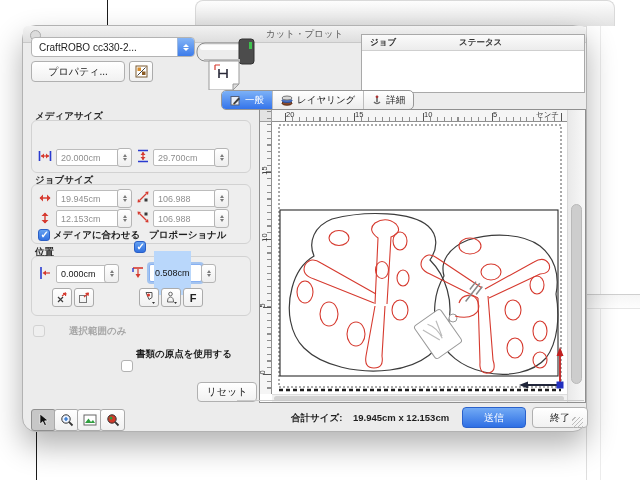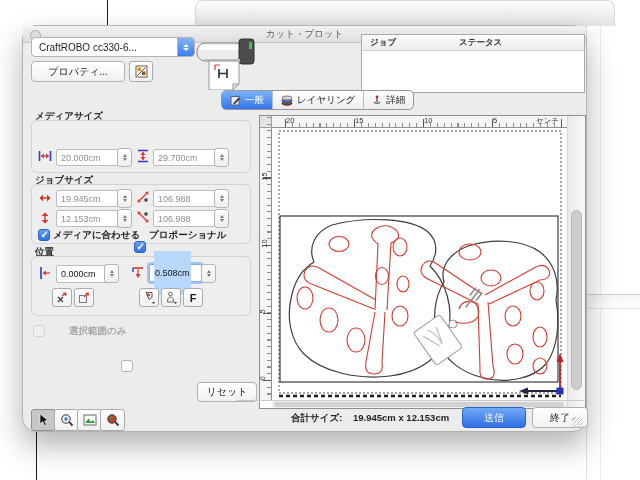--- a/index.html
+++ b/index.html
@@ -70,21 +70,21 @@
   .seg .tab{display:flex;align-items:center;gap:4px;padding:0 8px;font-size:9.5px;color:#222;border-right:1px solid #bdbdbd;}
   .seg .tab:last-child{border-right:none;}
   .seg .tab.selected{background:linear-gradient(#7cb1f7,#3474eb);color:#fff;}
 
   
   .joblist{background:#fff;border:1px solid #a9a9a9;}
   .joblist .hdr{height:15px;background:linear-gradient(#fbfbfb,#ececec);border-bottom:1px solid #cfcfcf;position:relative;}
   .joblist .hdr span{position:absolute;top:2px;font-size:8.5px;color:#333;font-weight:bold;}
 
   
-  .preview{left:236px;top:89px;width:325px;height:292px;border:1px solid #8f8f8f;background:#fff;overflow:hidden;}
+  .preview{left:236px;top:83px;width:325px;height:292px;border:1px solid #8f8f8f;background:#fff;overflow:hidden;}
   .corner{left:0;top:0;width:12px;height:12px;background:#e3e3e3;border-right:1px solid #9f9f9f;border-bottom:1px solid #9f9f9f;box-sizing:border-box;}
   .ruler-top{left:12px;top:0;width:295px;height:12px;background:#f5f5f5;border-bottom:1px solid #8f8f8f;box-sizing:border-box;}
   .ruler-top .minor{position:absolute;left:13px;right:0;bottom:0;height:4px;
       background:repeating-linear-gradient(to right,#8e8e8e 0 1px,transparent 1px 6.9px);}
   .ruler-top .major{position:absolute;left:13px;right:0;bottom:0;height:8px;
       background:repeating-linear-gradient(to right,#555 0 1px,transparent 1px 69px);}
   .ruler-top .num{position:absolute;top:0;font-size:7.5px;color:#333;}
   .ruler-left{left:0;top:12px;width:12px;height:272px;background:#f5f5f5;border-right:1px solid #8f8f8f;box-sizing:border-box;}
   .ruler-left .minor{position:absolute;top:-18px;bottom:0;right:0;width:4px;
       background:repeating-linear-gradient(to bottom,#8e8e8e 0 1px,transparent 1px 6.75px);}
@@ -118,21 +118,21 @@
   <div class="abs bg-vline-bottom"></div>
 
   <div class="abs dialog">
 
     <div class="abs titlebar">
       <div class="title-text">カット・プロット</div>
       <div class="abs close-btn"></div>
     </div>
 
     <div class="abs select" style="left:8px;top:11px;width:162px;height:18px;">
-      <span class="val">CraftROBO cc330-6...</span>
+      <span class="val">CraftROBO cc330-2...</span>
       <span class="dd-stepper">
           <i class="up"></i>
           <i class="down"></i>
         </span>
     </div>
     <div class="abs btn" style="left:8px;top:35px;width:92px;height:19px;">
       <span>プロパティ...</span>
     </div>
     <div class="abs icon-btn" style="left:106px;top:35px;width:22px;height:19px;">
       <svg width="13" height="13" viewBox="0 0 13 13">
@@ -317,20 +317,21 @@
         </svg>
       </div>
       <div class="abs icon-btn" style="left:151px;top:31px;width:18px;height:17px;">
         <span style="font-size:11px;font-weight:bold;color:#222;">F</span>
       </div>
     </div>
 
     <div class="abs cb disabled" style="left:10px;top:299px;"></div>
     <div class="abs cb-label dim" style="left:26px;top:299px;margin-left:20px;">選択範囲のみ</div>
     <div class="abs cb unchecked" style="left:98px;top:322px;"></div>
+    <div class="abs cb-label" style="left:113px;top:322px;">書類の原点を使用する</div>
 
     <div class="abs btn" style="left:174px;top:356px;width:58px;height:18px;">
       <span>リセット</span>
     </div>
 
     <div class="abs preview">
       <div class="abs corner"></div>
 
       <div class="abs ruler-top">
         <div class="minor"></div>

